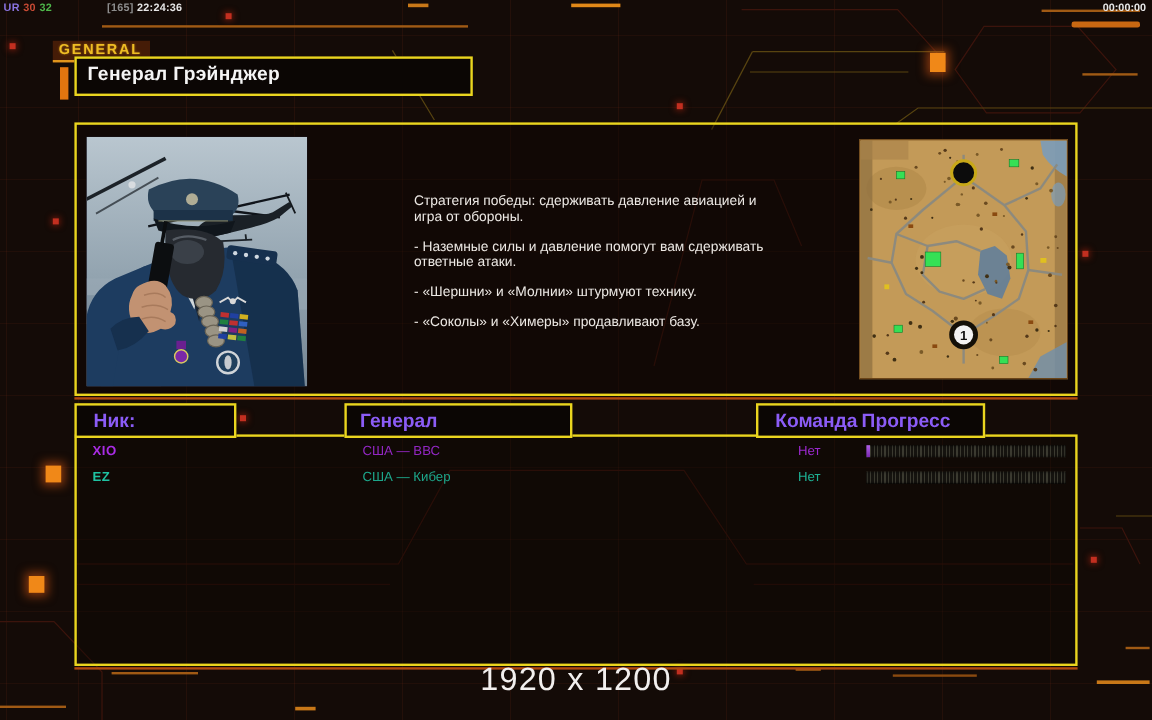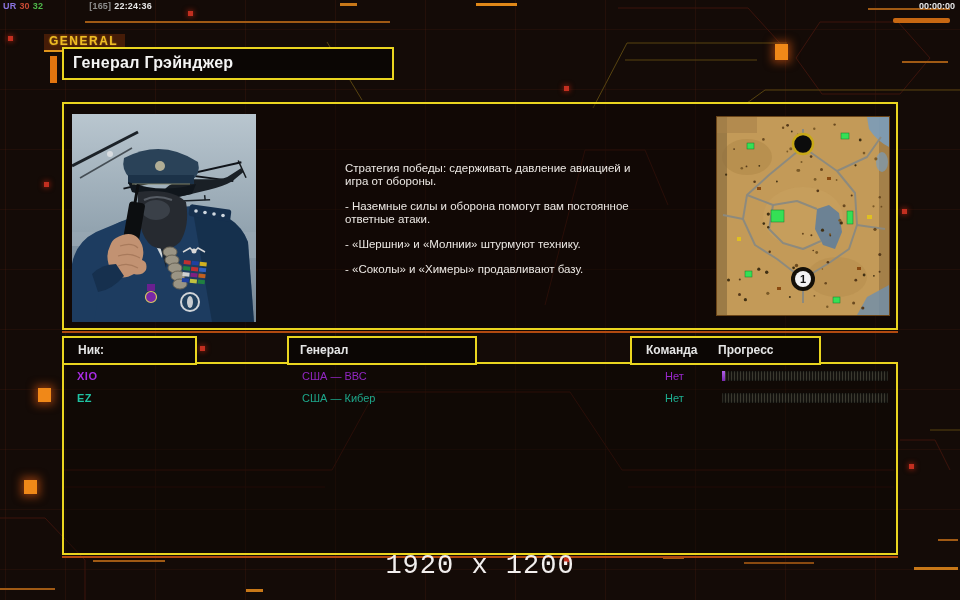--- a/index.html
+++ b/index.html
@@ -41,42 +41,42 @@
   .main-box{position:absolute;left:62px;top:102px;width:832px;height:224px;z-index:1;
     border:2px solid #ead51f;background:rgba(12,6,3,.40);}
   .main-box::after{content:"";position:absolute;left:-2px;right:-2px;bottom:-5px;height:2px;background:#b24a10;}
   .portrait{position:absolute;left:8px;top:10px;width:184px;height:208px;background:#223;overflow:hidden;}
   .briefing{position:absolute;left:281px;top:58px;width:292px;font-size:11.5px;line-height:13px;color:#ece8e4;}
   .briefing p{margin:0 0 12px 0;}
   .map-box{position:absolute;left:652px;top:12px;width:172px;height:198px;border:1px solid #6a4418;background:#c39a58;}
 
   
   .hdr{position:absolute;z-index:2;height:25px;border:2px solid #ead51f;background:#0b0604;
-    font-size:12px;font-weight:bold;color:#e5e5e5;}
+    font-size:16px;font-weight:bold;color:#8b5cf6;}
   .hdr .hl{position:absolute;top:5px;}
   .hdr-nick{left:62px;top:336px;width:131px;}
   .hdr-general{left:287px;top:336px;width:186px;}
   .hdr-team{left:630px;top:336px;width:187px;}
 
   
   .list-box{position:absolute;left:62px;top:362px;width:832px;height:189px;z-index:1;
     border:2px solid #ead51f;background:rgba(10,5,3,.35);}
   .list-box::after{content:"";position:absolute;left:-2px;right:-2px;bottom:-5px;height:2px;background:#b24a10;}
   .prow{position:absolute;left:0;width:100%;height:18px;font-size:11px;}
   .prow .nick{position:absolute;left:13px;top:2px;font-weight:bold;letter-spacing:.5px;}
   .prow .gen{position:absolute;left:238px;top:2px;opacity:.85;}
   .prow .team{position:absolute;left:601px;top:2px;opacity:.9;}
   .bar{position:absolute;left:658px;top:3px;width:166px;height:10px;
     background:repeating-linear-gradient(90deg,#3b3a30 0 1px,#15130f 1px 3px);
     box-shadow:inset 0 0 2px #000;}
   .bar-fill{position:absolute;left:0;top:0;height:100%;background:linear-gradient(180deg,#b060e8,#7828b0);}
 
   
   .resolution{position:absolute;left:0;top:551px;width:960px;text-align:center;z-index:2;
-    font-family:Liberation Mono, monospace;font-size:27px;color:#f2efee;letter-spacing:1px;}
+    font-family:Liberation Sans, sans-serif;font-size:27px;color:#f2efee;letter-spacing:1px;}
 </style>
 </head>
 <body>
 
 <div class="screen">
 
   <svg class="decor" width="960" height="600">
 
     <g stroke="#3c140c" stroke-width="1" fill="none">
       <path d="M 820,22 L 898,22 L 930,58 L 900,94 L 822,94 L 796,58 Z"></path>
@@ -235,21 +235,21 @@
           </g>
           <path d="M 44,124 Q 58,116 66,124 Q 74,134 70,146 Q 76,148 74,156 Q 70,162 62,160 Q 48,168 40,158 Q 32,144 38,132 Q 40,126 44,124 Z" fill="#c29272"></path>
           <path d="M 48,132 Q 60,128 66,134 M 46,142 Q 58,138 68,144 M 46,152 Q 56,148 66,154" stroke="#a87a5c" stroke-width="1.2" fill="none"></path>
           <path d="M 20,160 Q 30,150 44,150 L 52,162 Q 40,176 26,178 Z" fill="#16304e"></path>
         </g>
       </svg>
     </div>
 
     <div class="briefing">
       <p>Стратегия победы: сдерживать давление авиацией и игра от обороны.</p>
-      <p>- Наземные силы и оборона помогут вам постоянное ответные атаки.</p>
+      <p>- Наземные силы и давление помогут вам сдерживать ответные атаки.</p>
       <p>- «Шершни» и «Молнии» штурмуют технику.</p>
       <p>- «Соколы» и «Химеры» продавливают базу.</p>
     </div>
 
     <div class="map-box">
       <svg width="172" height="198" viewBox="0 0 172 198">
         <rect width="172" height="198" fill="#c39a58"></rect>
         <ellipse cx="30" cy="40" rx="25" ry="18" fill="#b48c4c" opacity=".7"></ellipse>
         <ellipse cx="120" cy="160" rx="30" ry="20" fill="#b8904e" opacity=".6"></ellipse>
         <ellipse cx="86" cy="100" rx="40" ry="30" fill="#c9a260" opacity=".5"></ellipse>

